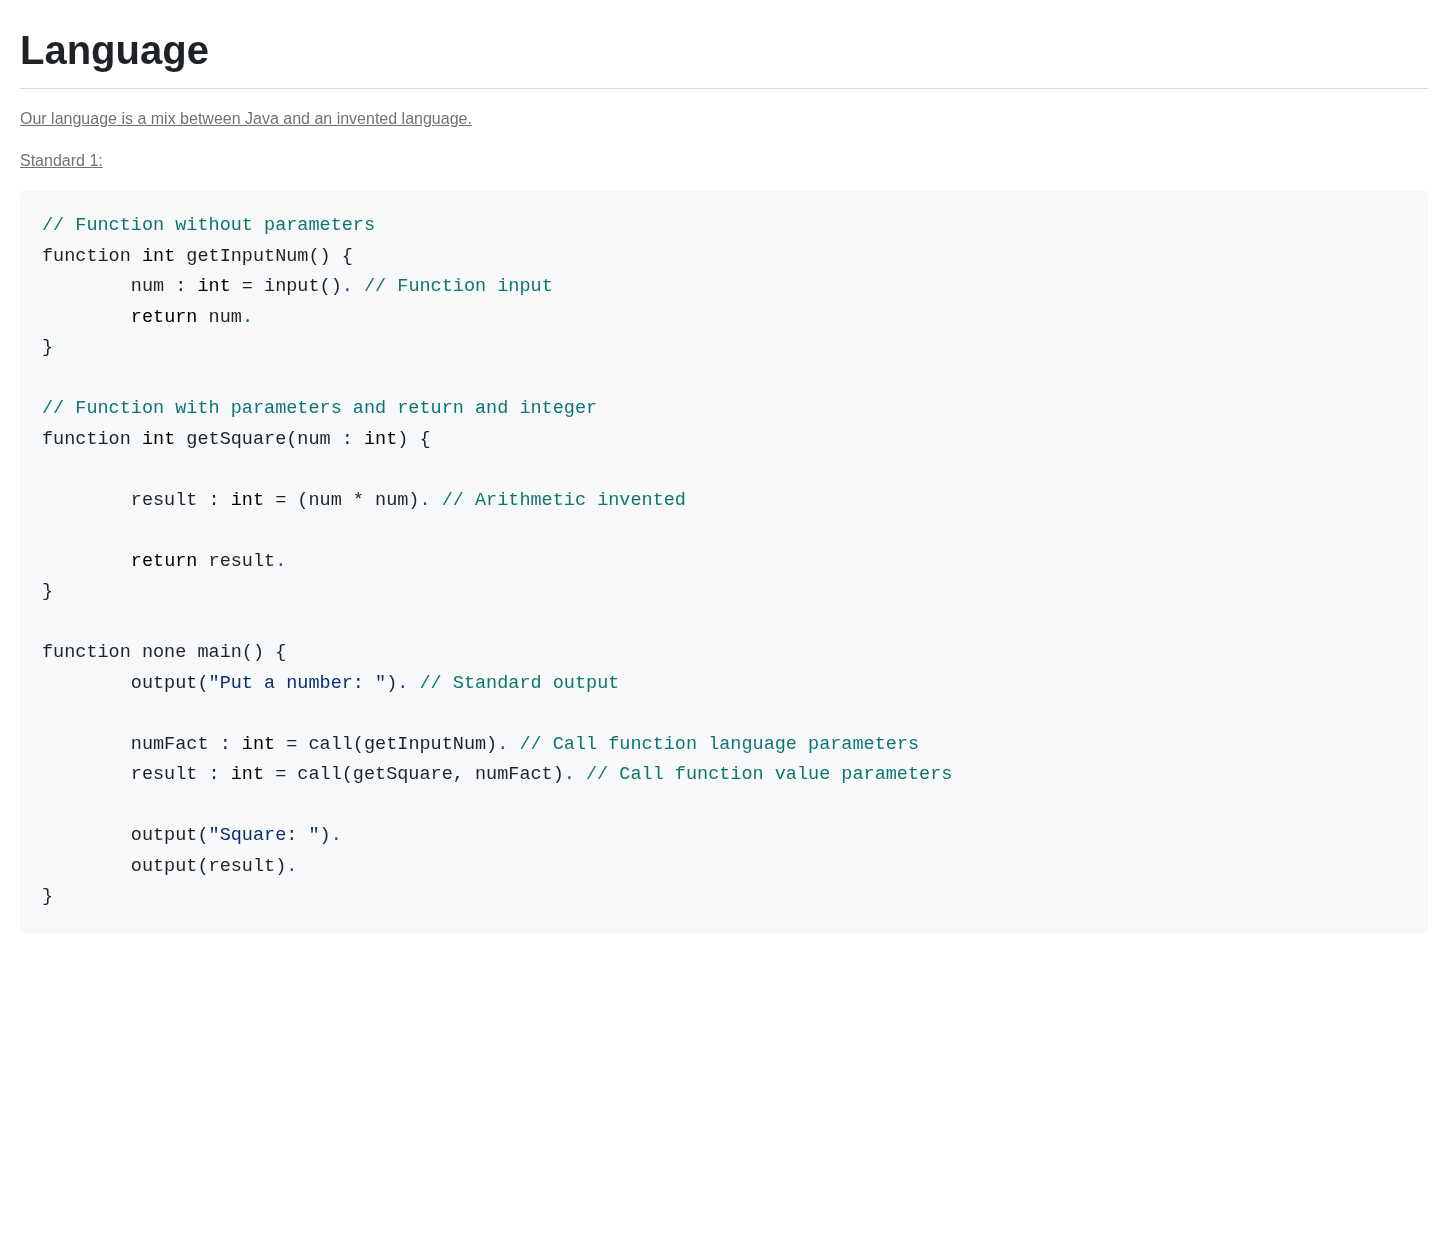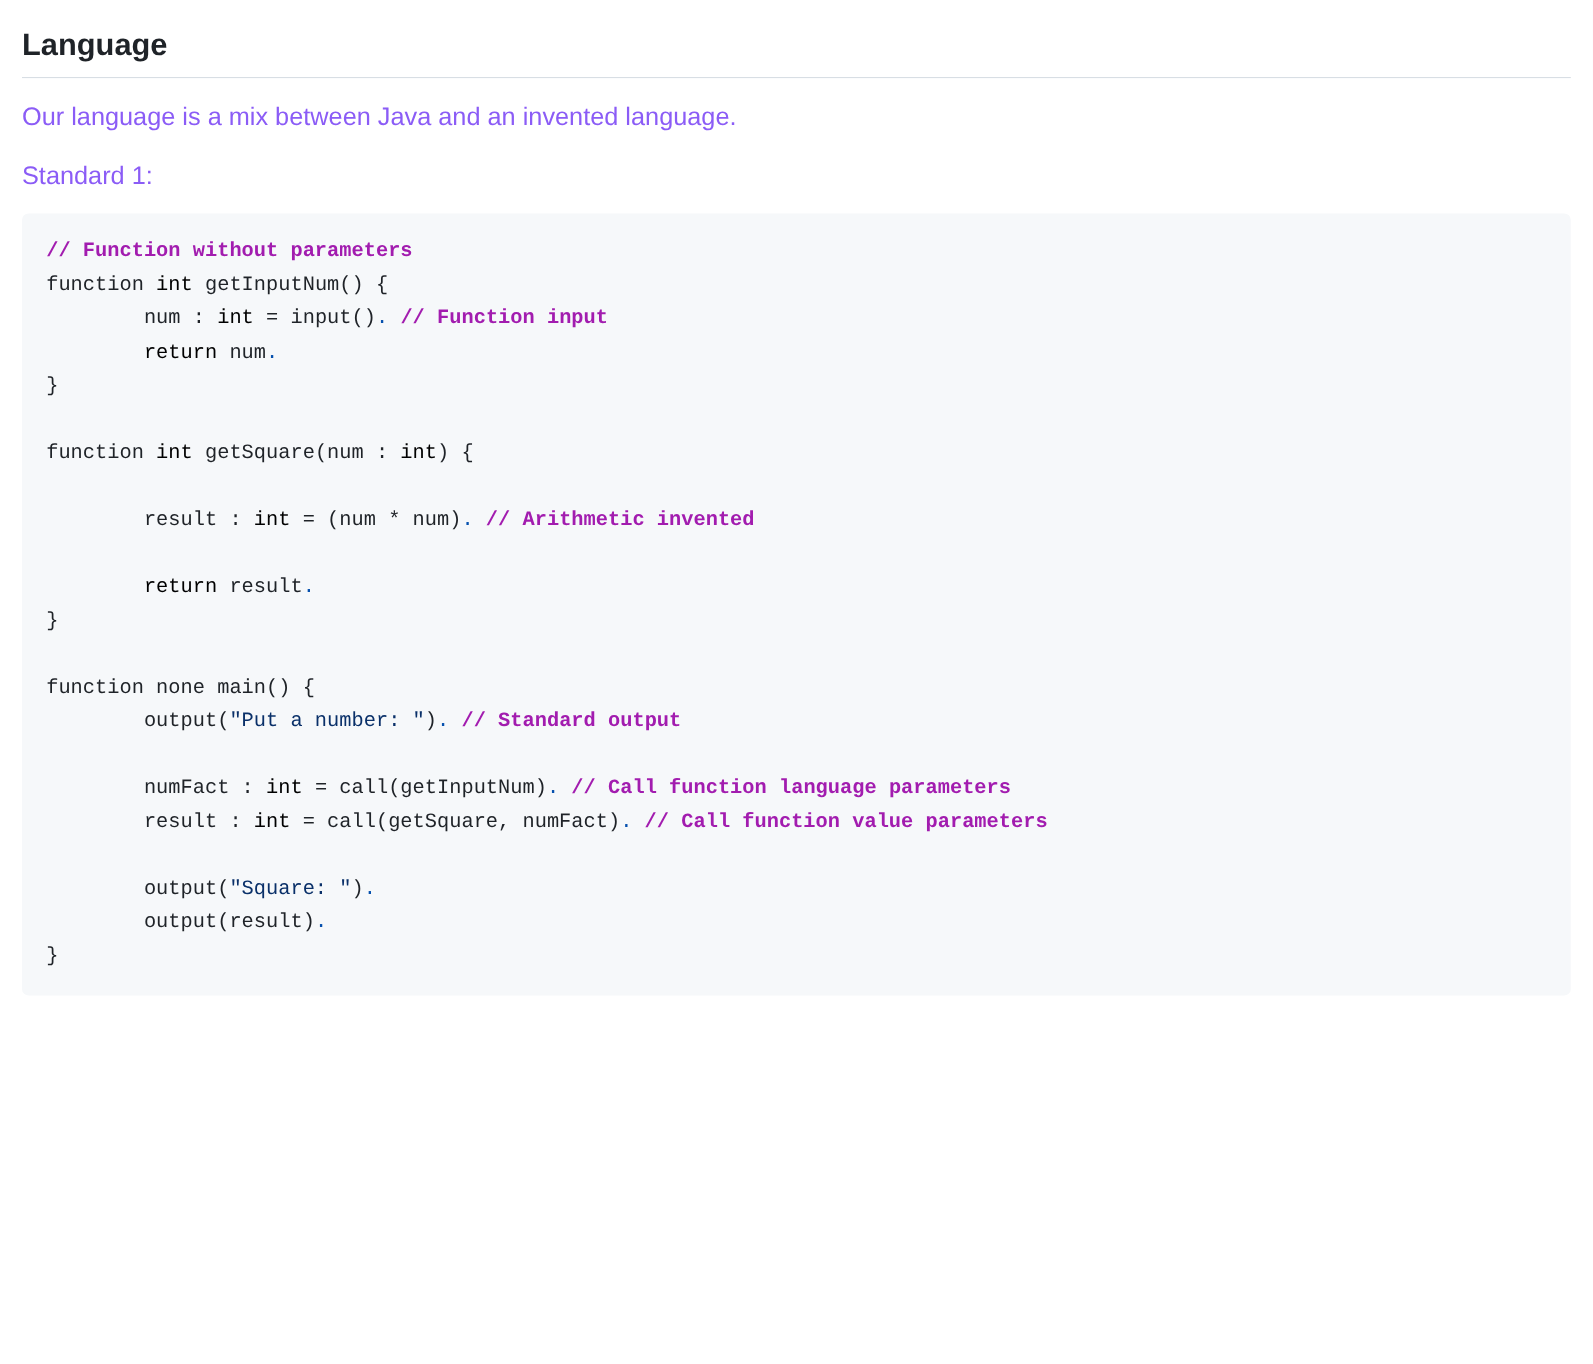--- a/index.html
+++ b/index.html
@@ -8,64 +8,66 @@
   body {
     margin: 0;
     padding: 20px;
     font-family: -apple-system, BlinkMacSystemFont, "Segoe UI", Helvetica, Arial, sans-serif;
     color: #1f2328;
     background: #ffffff;
     font-size: 16px;
     line-height: 1.5;
   }
   h2.section-heading {
-    font-size: 28px;
+    font-size: 40px;
     font-weight: 600;
     margin: 0 0 12px 0;
     padding-bottom: 8px;
     border-bottom: 1px solid #d8dee4;
     color: #1f2328;
   }
   p.body-text {
     margin: 18px 0;
-    font-size: 23px;
-    color: #8b5cf6;
+    font-size: 16px;
+    color: #737373;
+    text-decoration: underline;
   }
   pre.code-block {
     background: #f6f8fa;
     border-radius: 6px;
     padding: 20px 22px;
     margin: 16px 0 0 0;
     overflow: auto;
     font-family: ui-monospace, SFMono-Regular, "SF Mono", Menlo, Consolas, "Liberation Mono", monospace;
     font-size: 18.5px;
     line-height: 1.65;
     color: #1f2328;
     white-space: pre;
   }
-  .tok-comment { color: #a21caf; font-weight: bold; }
+  .tok-comment { color: #0f766e; }
   .tok-keyword { color: #000000; }
   .tok-punct   { color: #0550ae; }
   .tok-string  { color: #0a3069; }
 </style>
 </head>
 <body>
 
 <h2 class="section-heading">Language</h2>
 
 <p class="body-text">Our language is a mix between Java and an invented language.</p>
 
 <p class="body-text">Standard 1:</p>
 
 <pre class="code-block" id="code-block"><span class="tok-comment">// Function without parameters</span>
 function <span class="tok-keyword">int</span> getInputNum() {
         num : <span class="tok-keyword">int</span> = input()<span class="tok-punct">.</span> <span class="tok-comment">// Function input</span>
         <span class="tok-keyword">return</span> num<span class="tok-punct">.</span>
 }
 
+<span class="tok-comment">// Function with parameters and return and integer</span>
 function <span class="tok-keyword">int</span> getSquare(num : <span class="tok-keyword">int</span>) {
 
         result : <span class="tok-keyword">int</span> = (num * num)<span class="tok-punct">.</span> <span class="tok-comment">// Arithmetic invented</span>
 
         <span class="tok-keyword">return</span> result<span class="tok-punct">.</span>
 }
 
 function none main() {
         output(<span class="tok-string">"Put a number: "</span>)<span class="tok-punct">.</span> <span class="tok-comment">// Standard output</span>
 

